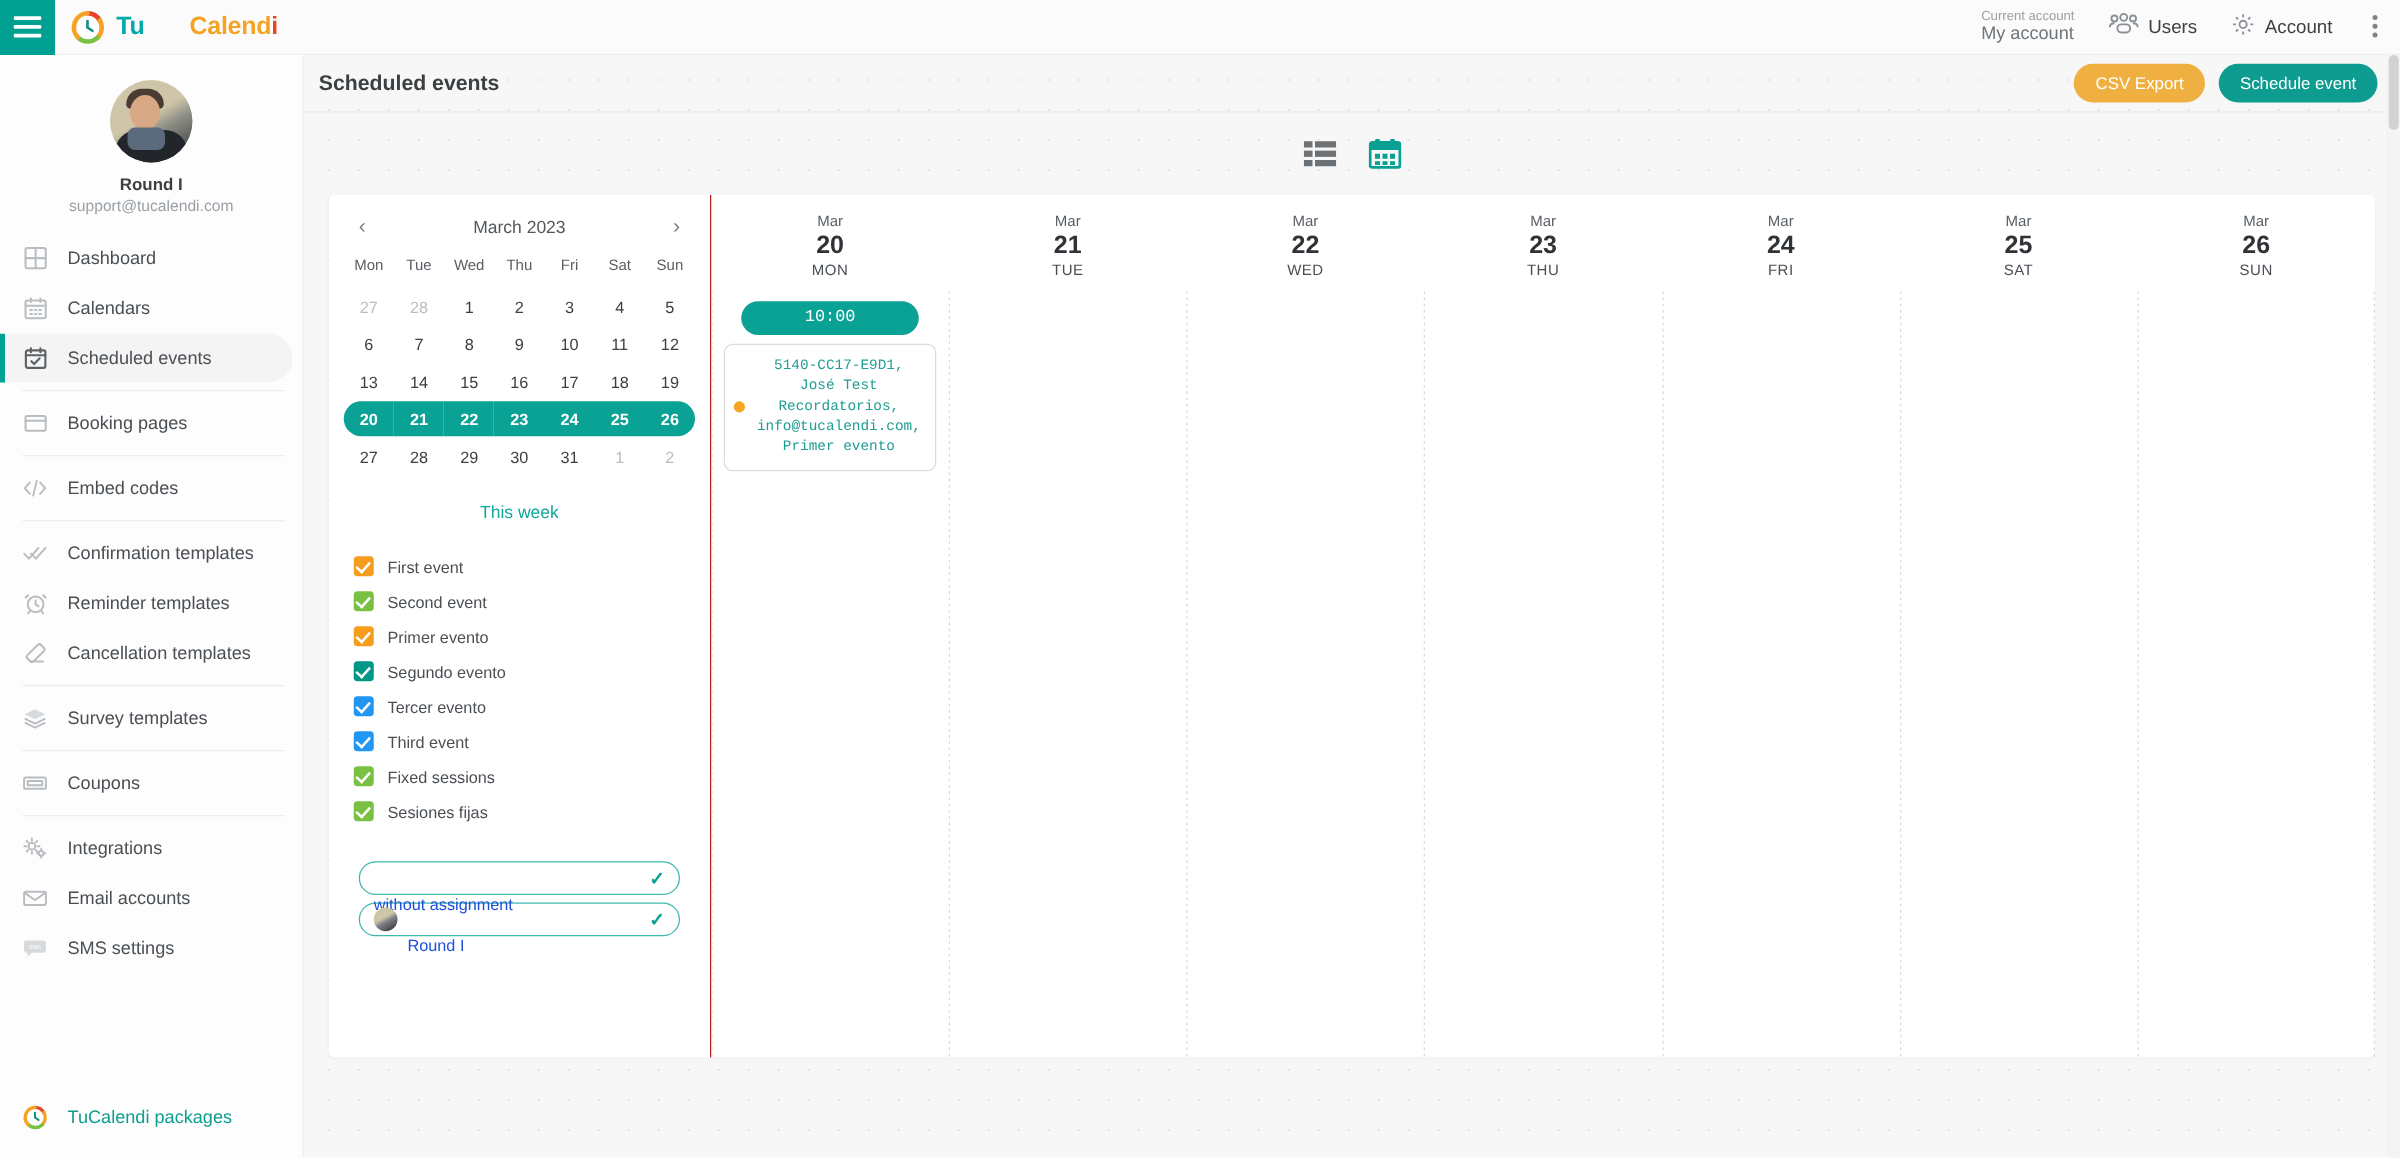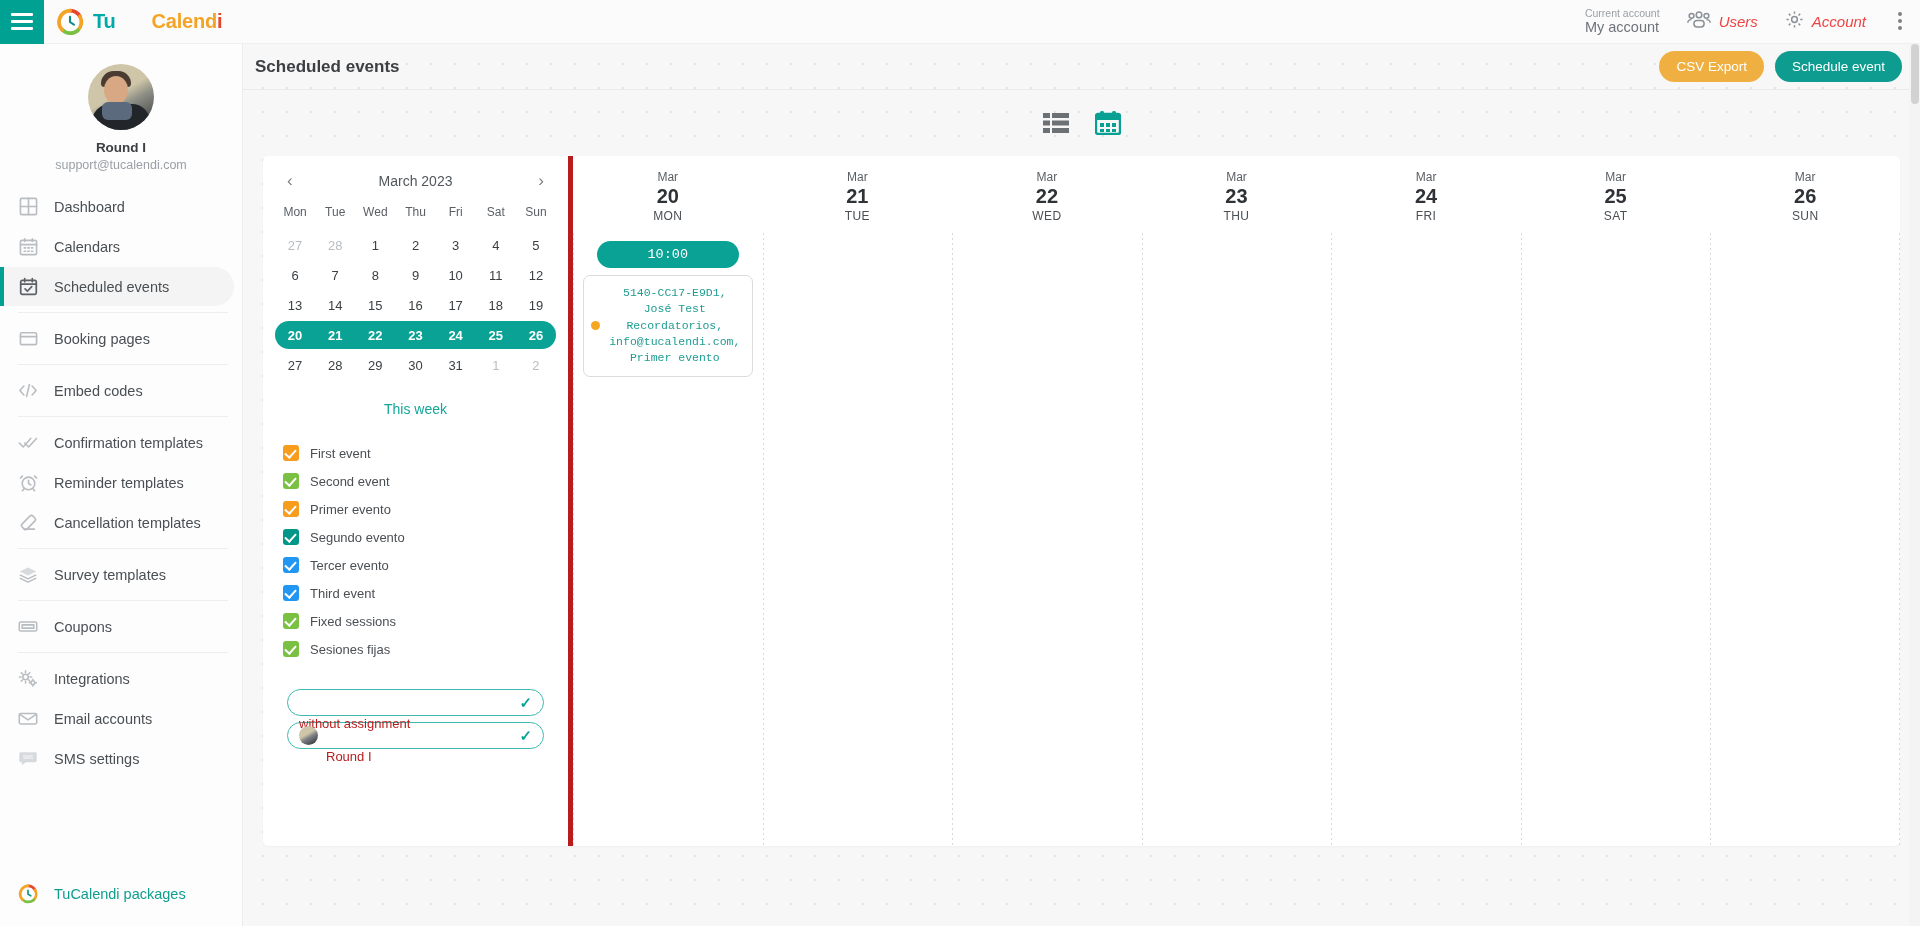--- a/index.html
+++ b/index.html
@@ -30,21 +30,21 @@
   .bt-cal { color: #f4a324; margin-left: 36px; }
   .bt-i { color: #e8442c; }
 
   #topbar-right {
     margin-left: auto; display: flex; align-items: center; gap: 26px;
     padding-right: 12px; color: #7c8288;
   }
   .acct-block { text-align: left; line-height: 1.15; cursor: pointer; }
   .acct-small { font-size: 10.5px; color: #9aa0a6; }
   .acct-big { font-size: 14.5px; color: #6e7479; }
-  .topnav-item { display: flex; align-items: center; gap: 7px; cursor: pointer; font-size: 15px; color: #ef4444; font-style: italic; }
+  .topnav-item { display: flex; align-items: center; gap: 7px; cursor: pointer; font-size: 15px; color: #404040; }
   #kebab-btn { display:flex; flex-direction: column; gap:3px; cursor:pointer; padding: 4px 6px; }
   #kebab-btn span { width: 4px; height: 4px; border-radius: 50%; background: #7c8288; display:block; }
 
   
   #sidebar {
     position: absolute; top: 44px; left: 0; width: 243px; height: 882px;
     background: #fdfdfd; border-right: 1px solid #ececec; overflow: hidden;
   }
   #profile { padding: 20px 0 14px; text-align: center; }
   #avatar {
@@ -138,29 +138,29 @@
   .chk-box::after {
     content:""; position:absolute; left: 4px; top: 2px; width: 5px; height: 9px;
     border: solid #fff; border-width: 0 2px 2px 0; transform: rotate(42deg);
   }
   .chk-label { font-size: 13px; color: #4a4f54; }
 
   .assign-chip {
     display:flex; align-items:center; height: 27px; margin: 0 12px 6px 12px;
     border: 1px solid #3fb9ae; border-radius: 14px; padding: 0 11px; cursor:pointer;
   }
-  .assign-chip .ac-label { font-size: 13px; color: #b91c1c; margin-top: 42px; }
+  .assign-chip .ac-label { font-size: 13px; color: #1d4ed8; margin-top: 42px; }
   .assign-chip .ac-check { margin-left:auto; color:#0aa294; font-size: 15px; font-weight: bold; }
   .ac-avatar {
     width: 19px; height: 19px; border-radius: 50%; margin-right: 8px; flex:0 0 19px;
     background: linear-gradient(150deg,#cfc5a8 0%,#cfc5a8 42%,#7e8086 58%,#23262a 100%);
   }
 
   
-  #week-pane { flex: 1; display: flex; flex-direction: column; border-left: 5px solid #b91c1c; }
+  #week-pane { flex: 1; display: flex; flex-direction: column; border-left: 1px solid #b91c1c; }
   #week-head { display: grid; grid-template-columns: repeat(7, 1fr); padding-top: 14px; }
   .wh-cell { text-align: center; }
   .wh-mon { font-size: 12px; color: #5a5f64; }
   .wh-num { font-size: 20px; font-weight: bold; color: #2f3337; line-height: 1.25; }
   .wh-dow { font-size: 12px; color: #4a4f54; letter-spacing: 0.4px; }
   #week-body { flex: 1; display: grid; grid-template-columns: repeat(7, 1fr); padding-top: 10px; }
   .wb-col { position: relative; padding: 8px 10px 0; font-family: Liberation Mono, monospace; }
   .wb-col::before {
     content:""; position:absolute; left:0; top:0; bottom: 0; width: 1px;
     background-image: linear-gradient(#d9d9d9 2px, transparent 2px);

